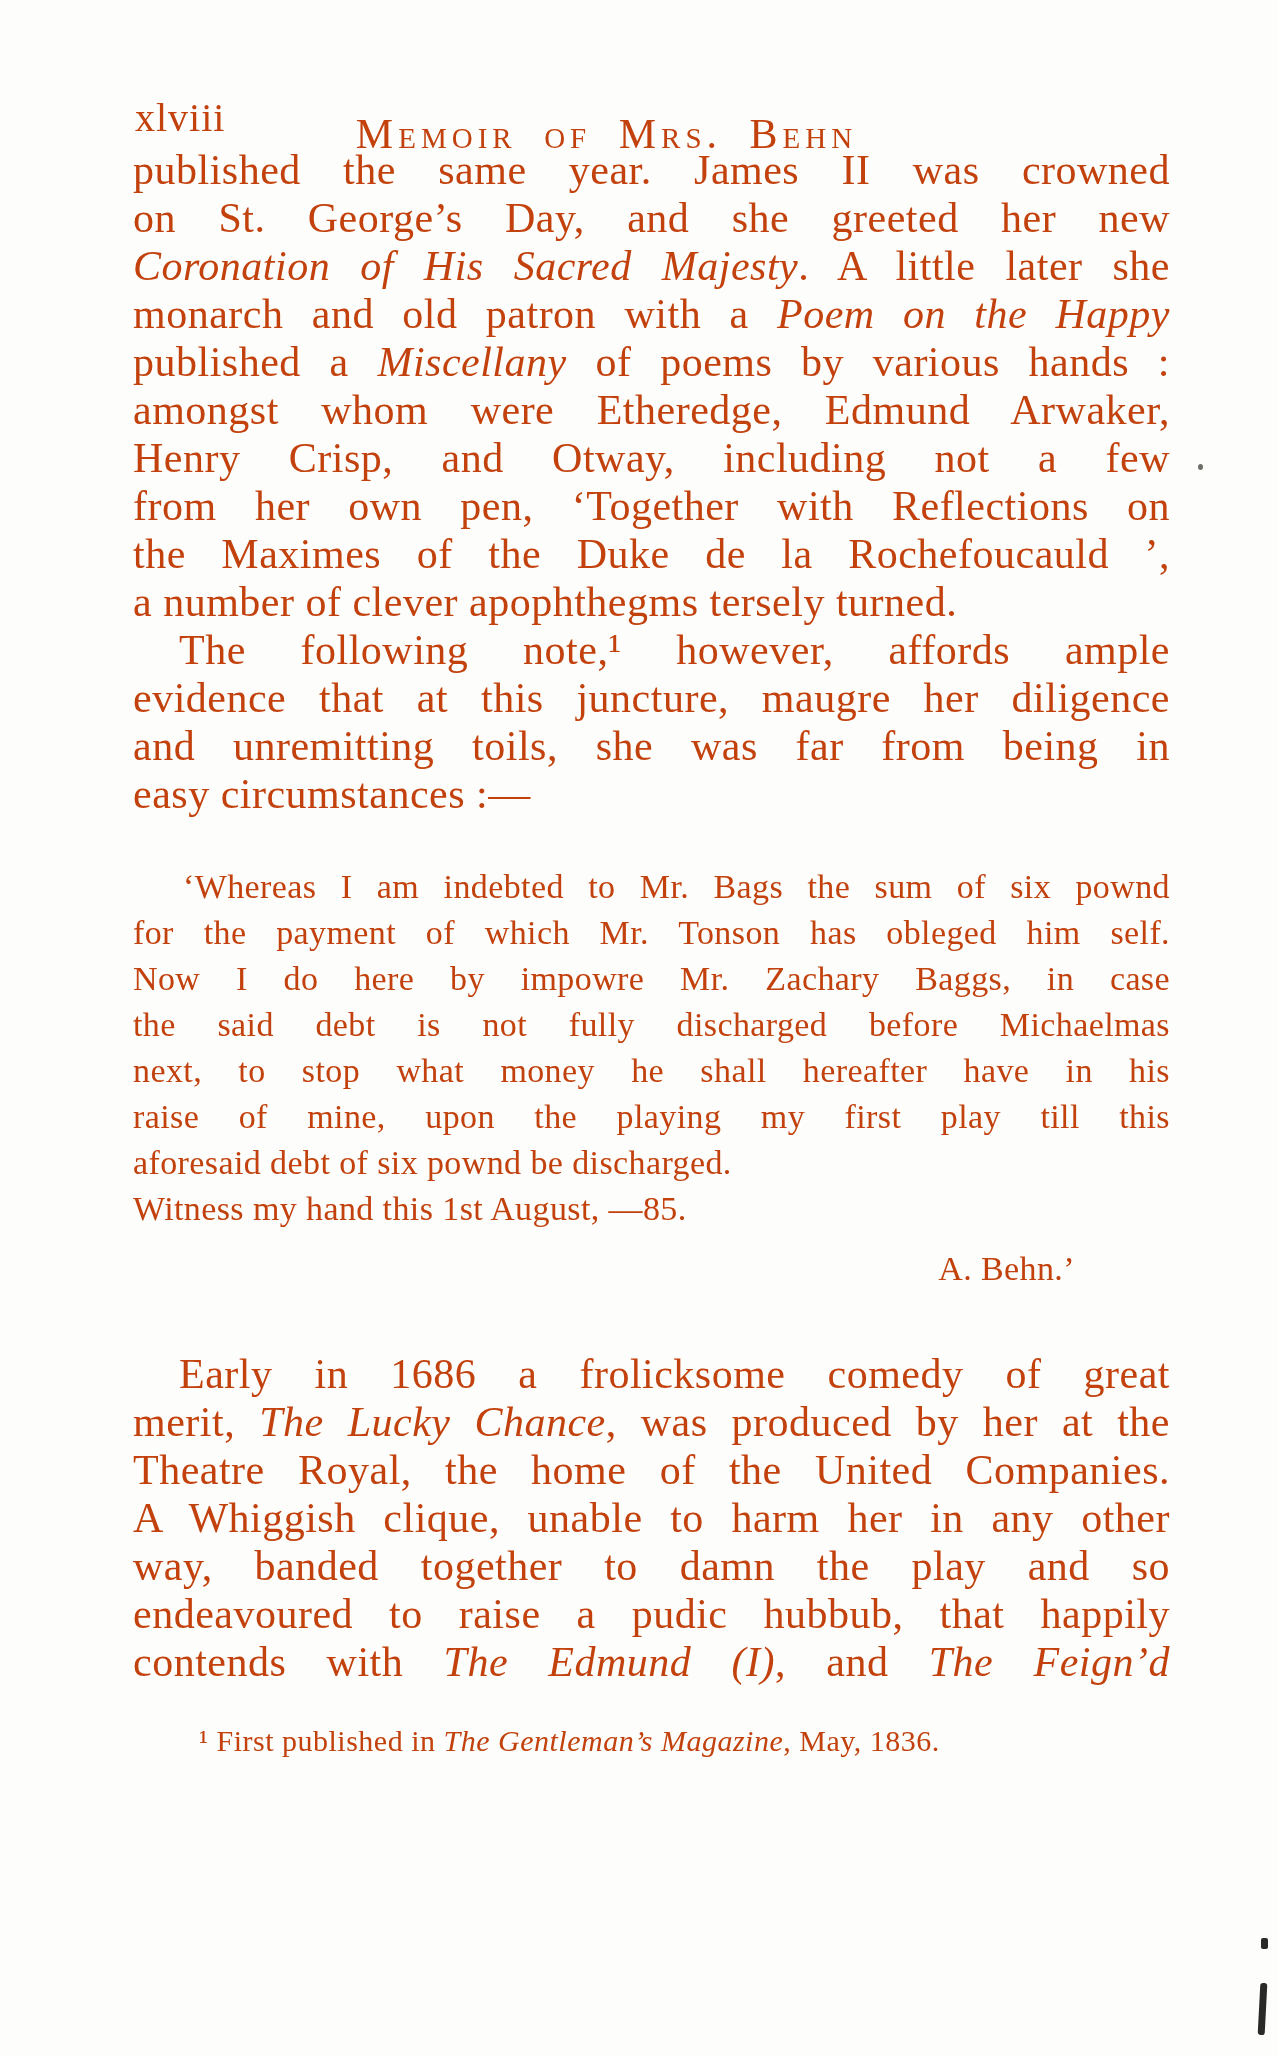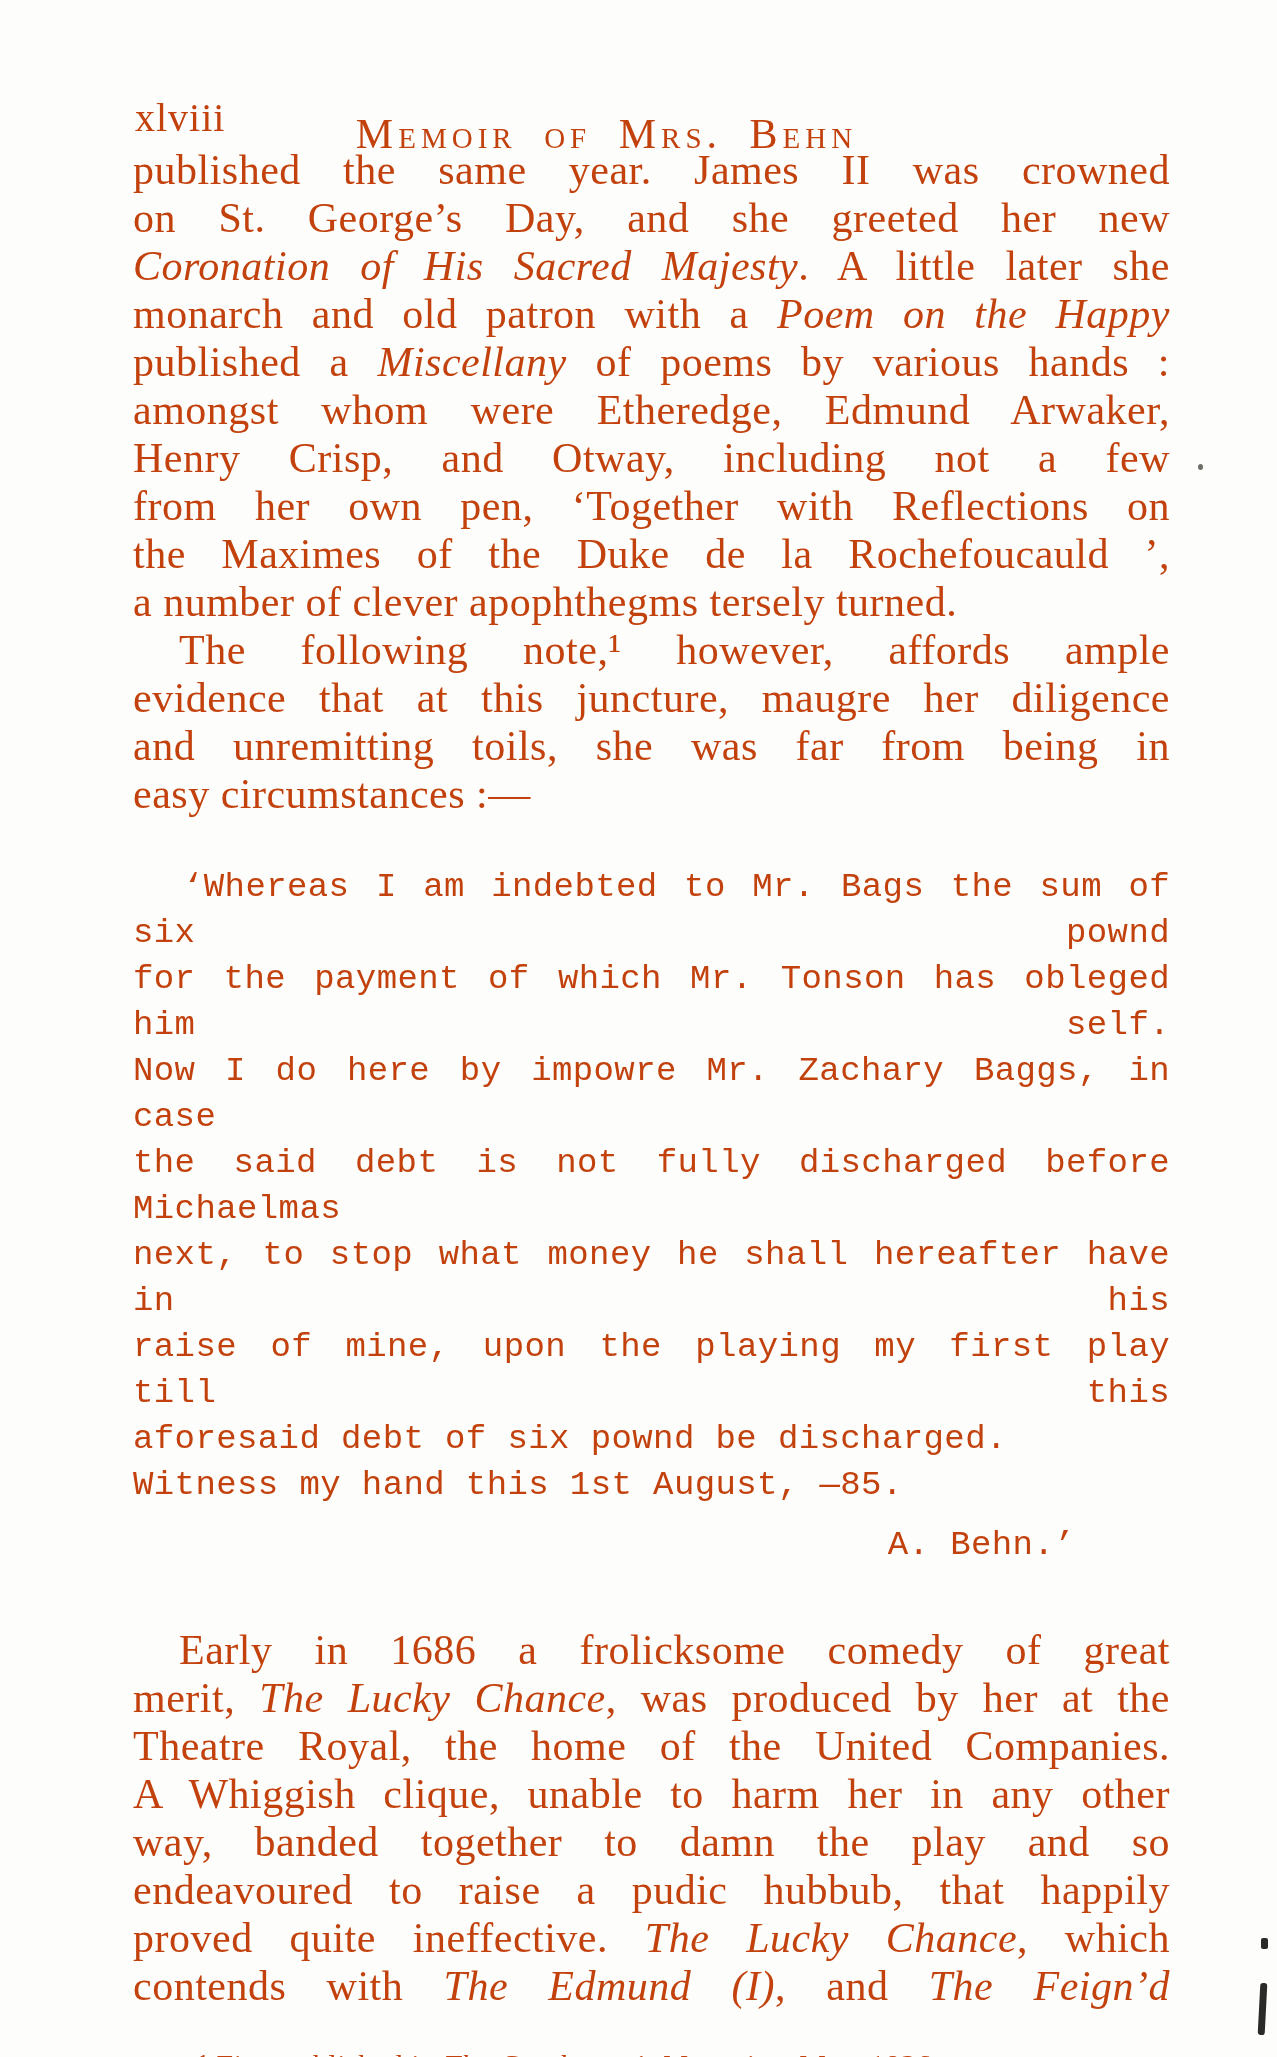--- a/index.html
+++ b/index.html
@@ -59,21 +59,20 @@
   }
   .para .line.just { text-align-last: justify; }
   .para.indent .line.first { text-indent: 46px; }
   .it { font-style: italic; }
 
   .p-quote { margin-top: 46px; }
   .p-quote .line {
     font-size: 34px;
     line-height: 46px;
     letter-spacing: 0.4px;
-    font-family: Liberation Mono, monospace;
   }
   .p-quote.indent .line.first { text-indent: 50px; }
   .p-quote .line.right {
     text-align: left;
     text-align-last: right;
     padding-right: 95px;
     margin-top: 14px;
   }
   .p-para-3 { margin-top: 58px; }
   .p-footnote { margin-top: 36px; }
@@ -141,21 +140,20 @@
           <div class="line"><span>Witness my hand this 1st August, —85.</span></div>
           <div class="line right"><span>A. Behn.’</span></div>
         </div>
         <div class="para p-para-3 indent">
           <div class="line just first"><span>Early in 1686 a frolicksome comedy of great</span></div>
           <div class="line just"><span>merit, </span><span class="it">The Lucky Chance</span><span>, was produced by her at the</span></div>
           <div class="line just"><span>Theatre Royal, the home of the United Companies.</span></div>
           <div class="line just"><span>A Whiggish clique, unable to harm her in any other</span></div>
           <div class="line just"><span>way, banded together to damn the play and so</span></div>
           <div class="line just"><span>endeavoured to raise a pudic hubbub, that happily</span></div>
-          <div class="line just"><span>proved quite ineffective. </span><span class="it">The Lucky Chance</span><span>, which</span></div>
           <div class="line just"><span>contends with </span><span class="it">The Edmund (I)</span><span>, and </span><span class="it">The Feign’d</span></div>
         </div>
         <div class="para p-footnote indent">
           <div class="line first"><span>¹ First published in </span><span class="it">The Gentleman’s Magazine</span><span>, May, 1836.</span></div>
         </div>
       </div>
   </div>
 
   <div class="ink speck-a"></div>
   <div class="ink blob-b"></div>

